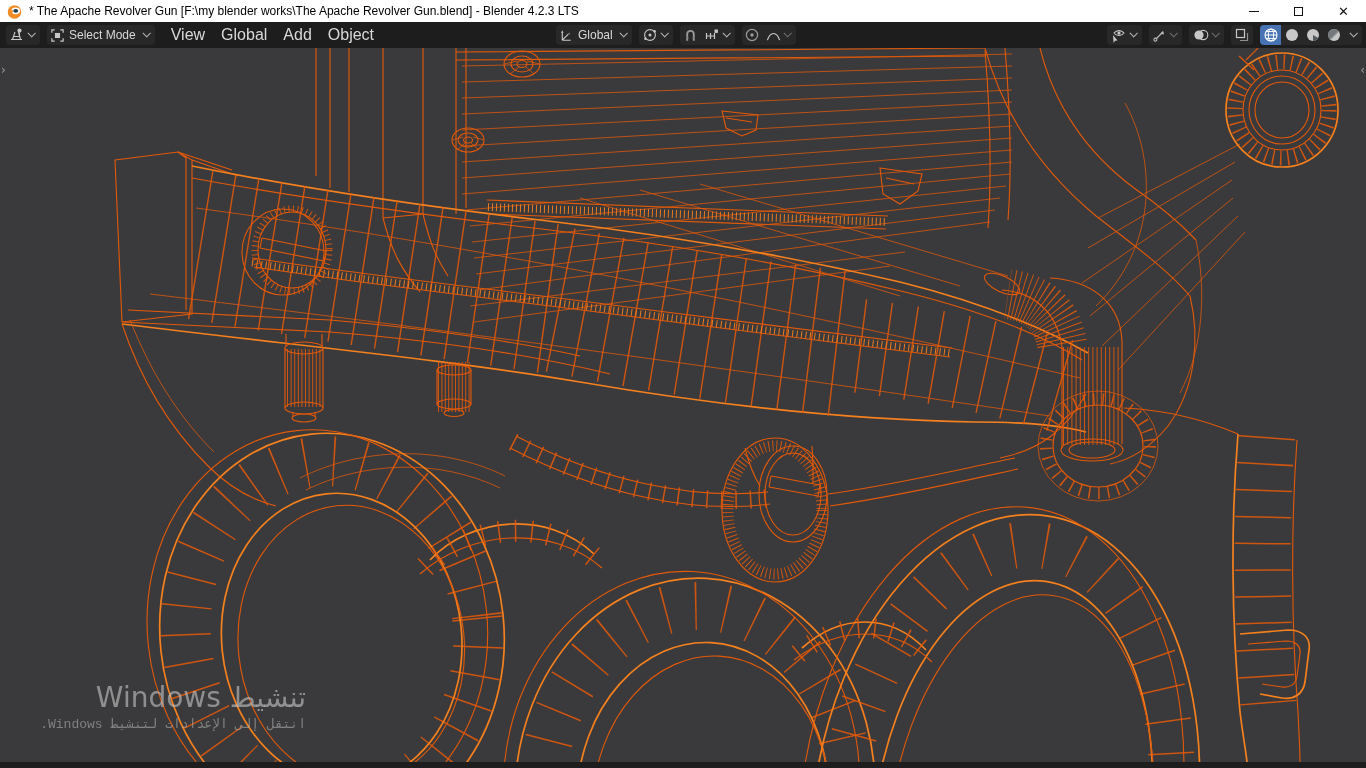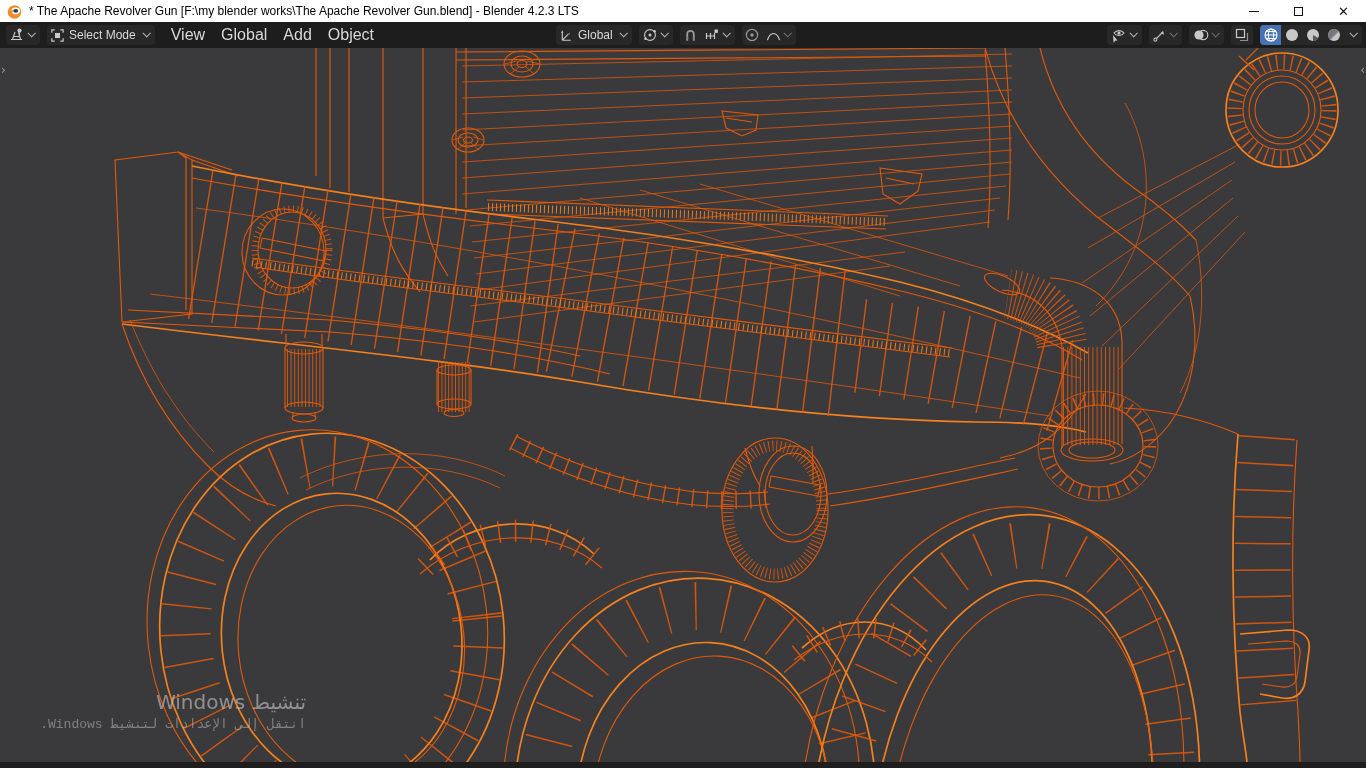--- a/index.html
+++ b/index.html
@@ -51,21 +51,21 @@
   
   .viewport { position:absolute; top:48px; left:0; width:1366px; height:714px;
     background:var(--viewport-bg,#3a3a3c); overflow:hidden; }
   .edge-arrow { position:absolute; font-size:12px; color:#9c9c9c;
     font-family:"DejaVu Sans", sans-serif; line-height:1; }
   .edge-arrow.left { left:1px; top:16px; }
   .edge-arrow.right { right:1px; top:16px; }
   .watermark { position:absolute; left:0; bottom:30px; width:306px;
     direction:rtl; text-align:start; font-family:"DejaVu Sans", sans-serif;
     pointer-events:none; }
-  .watermark .l1 { font-size:20px; color:rgba(200,200,200,.60); }
+  .watermark .l1 { font-size:28px; color:rgba(200,200,200,.60); }
   .watermark .l2 { font-size:13px; color:rgba(185,185,185,.55); margin-top:2px;font-family:Liberation Mono, monospace; }
 
   
   .statusbar { position:absolute; left:0; right:0; bottom:0; height:6px;
     background:var(--statusbar-bg,#1e1e1e); }
 
   
   svg.wire { position:absolute; inset:0; }
   .w  { fill:none; stroke:var(--wire,#e2590a); stroke-width:1.1; }
   .wb { fill:none; stroke:var(--wire-bright,#f5801e); stroke-width:1.7; }

